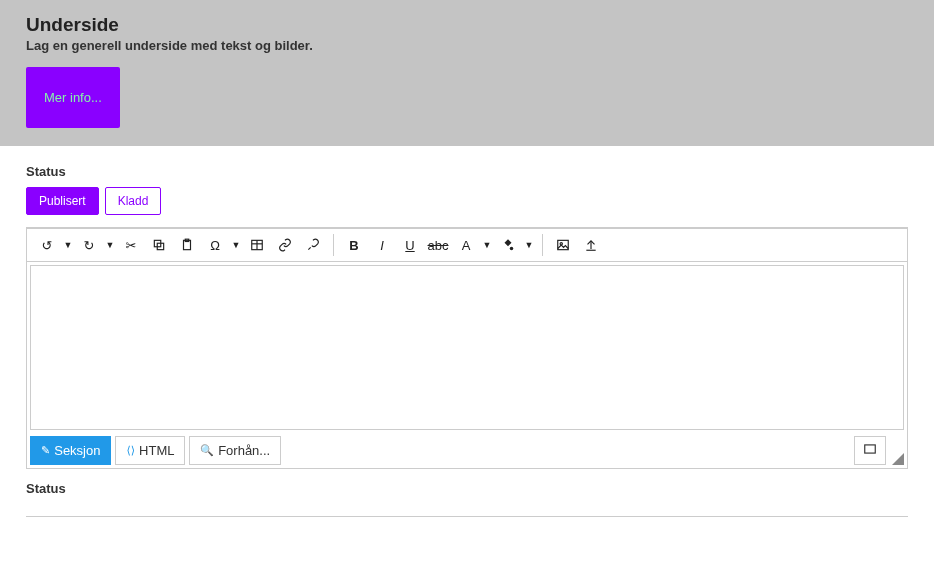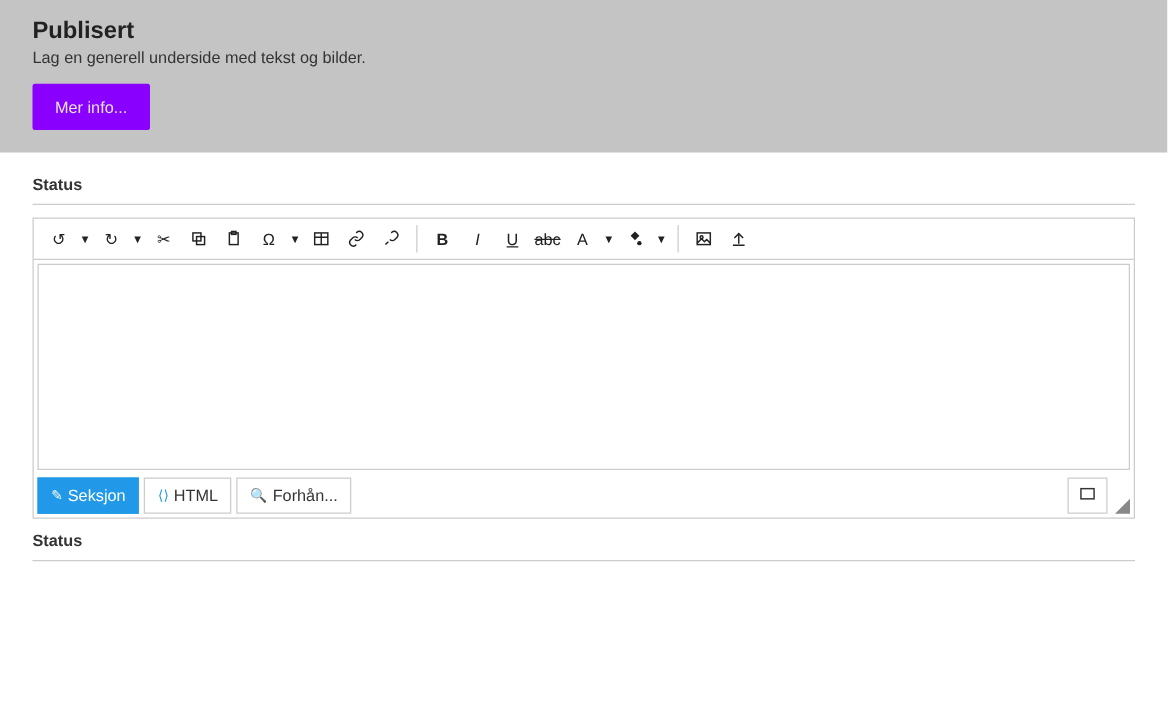--- a/index.html
+++ b/index.html
@@ -3,33 +3,33 @@
   <meta charset="utf-8">
   <style>
     * { box-sizing: border-box; margin: 0; padding: 0; }
     body { font-family: Arial, sans-serif; font-size: 13px; color: #333; width: 934px; }
     
     .header-banner {
       background: #c4c4c4;
       padding: 14px 26px 18px;
     }
     .header-banner h1 { font-size: 19px; font-weight: bold; color: #222; margin-bottom: 2px; }
-    .header-banner p { font-size: 13px; color: #333; margin-bottom: 14px; }
+    .header-banner p { font-size: 13px; color: #333; margin-bottom: 14px; font-weight: bold; }
     .btn-purple {
       background: #8a00ff;
-      color: #e5e5e5;
+      color: #86efac;
       border: none;
-      padding: 11px 18px;
+      padding: 23px 18px;
       font-size: 13px;
       cursor: pointer;
       border-radius: 2px;
     }
     
     .content { padding: 18px 26px 0; }
-    .field-group { margin-bottom: 10px; border-bottom: 1px solid #ccc; padding-bottom: 0; }
+    .field-group { margin-bottom: 0; border-bottom: 1px solid #ccc; padding-bottom: 12px; }
     .field-label { font-weight: bold; font-size: 13px; margin-bottom: 8px; display: block; }
     
     .status-row { display: flex; gap: 6px; }
     .btn-status {
       padding: 6px 12px;
       font-size: 12px;
       border-radius: 2px;
       cursor: pointer;
       border: 1px solid #8a00ff;
     }
@@ -88,29 +88,33 @@
     .bold { font-weight: bold; }
     .italic { font-style: italic; }
     .underline { text-decoration: underline; }
     .strike { text-decoration: line-through; }
     svg { width: 14px; height: 14px; }
   </style>
 </head>
 <body>
 
 <div class="header-banner">
-  <h1>Publisert</h1>
+  <h1>Underside</h1>
   <p>Lag en generell underside med tekst og bilder.</p>
   <button class="btn-purple">Mer info...</button>
 </div>
 
 <div class="content">
 
   <div class="field-group">
     <span class="field-label">Status</span>
+    <div class="status-row">
+      <button class="btn-status active">Publisert</button>
+      <button class="btn-status inactive">Kladd</button>
+    </div>
   </div>
 
 
   <div class="field-group" style="border-bottom:none;">
 
     <div class="editor-wrap">
       <div class="editor-toolbar">
         <span class="tb-btn">↺</span>
         <span class="tb-btn tb-caret">▼</span>
         <span class="tb-btn">↻</span>

